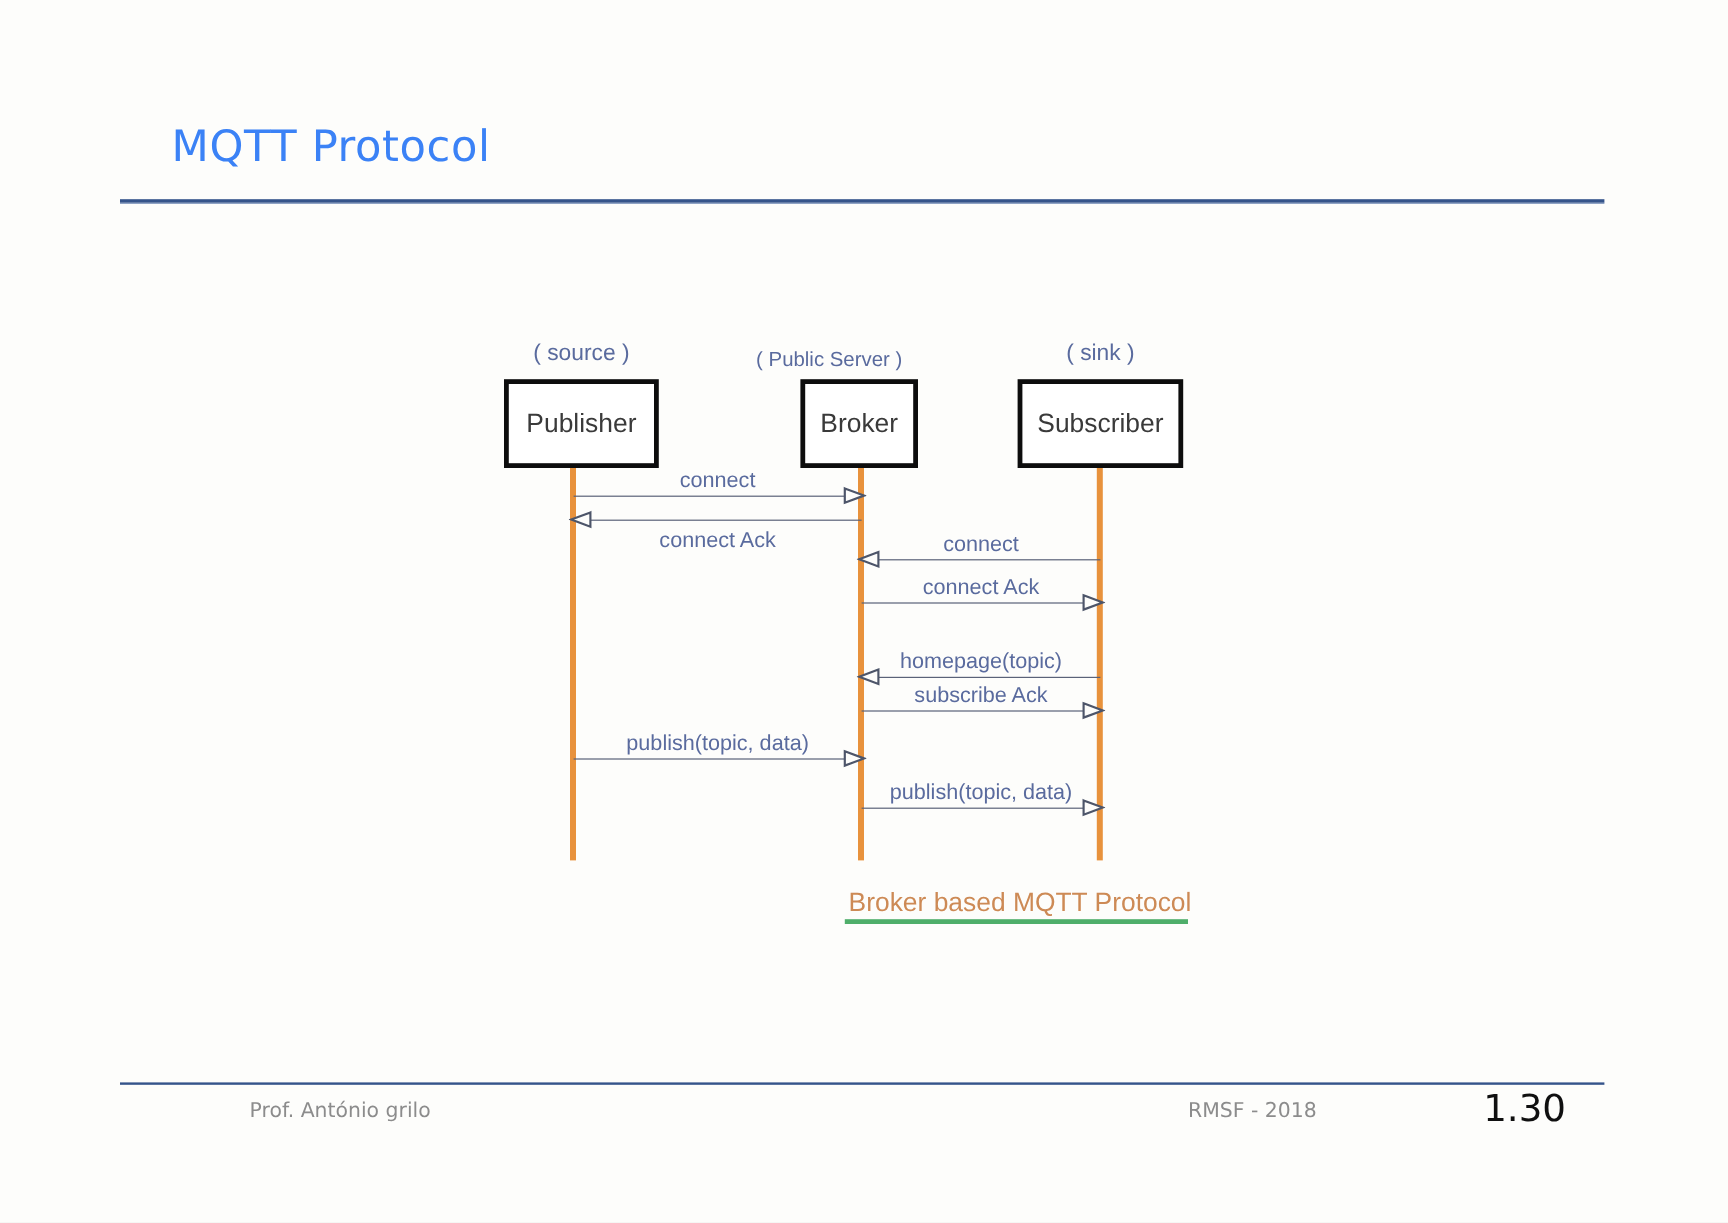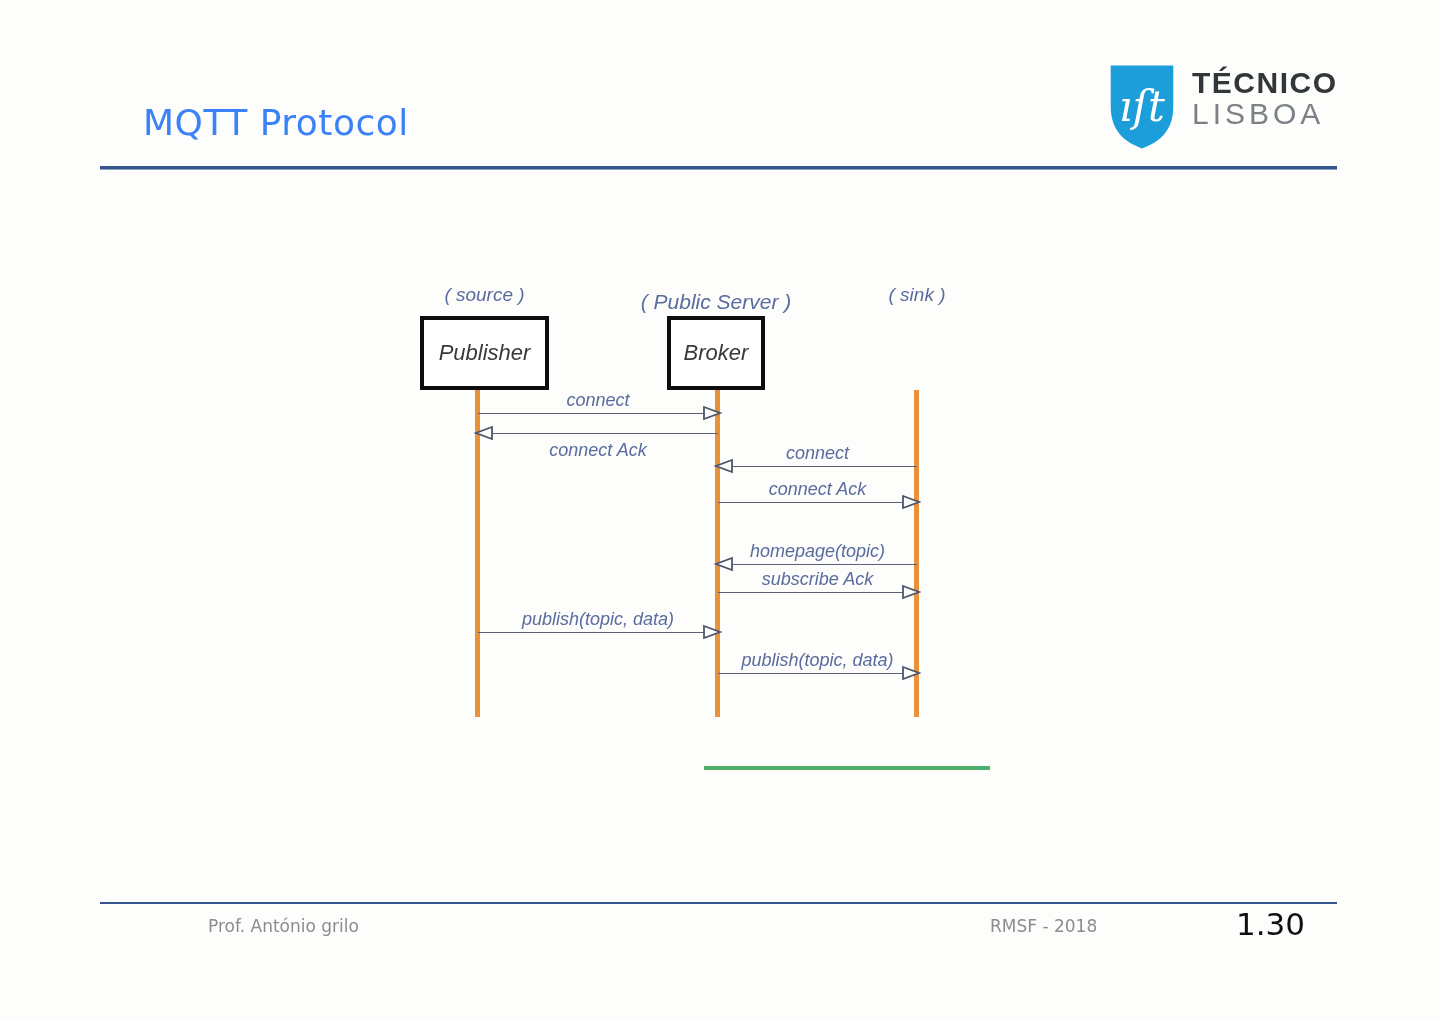--- a/index.html
+++ b/index.html
@@ -21,28 +21,28 @@
   }
 
   
   .logo { position:absolute; left:1108px; top:64px; display:flex; align-items:flex-start; }
   .logo-shield { width:68px; height:86px; }
   .logo-text { margin-left:16px; margin-top:4px; font-family:"Liberation Sans", sans-serif; }
   .logo-line1 { font-size:30px; font-weight:bold; color:#32373c; letter-spacing:1.5px; line-height:1.0; }
   .logo-line2 { font-size:30px; font-weight:normal; color:#7b8187; letter-spacing:4px; line-height:1.05; }
 
   
-  .diagram { position:absolute; inset:0;font-style:italic; }
+  .diagram { position:absolute; inset:0; }
 
   .actor-role {
     position:absolute; top:284px; text-align:center;
     color:#5a6b9e; font-size:19px;
   }
   .role-source { left:420px; width:129px; }
-  .role-server { left:640px; width:152px; top:290px; font-size:21px; }
+  .role-server { left:615px; width:152px; top:290px; font-size:17px; }
   .role-sink   { left:848px; width:138px; }
 
   .actor-box {
     position:absolute; top:316px; height:74px; box-sizing:border-box;
     background:#ffffff; border:4px solid #0d0d0d;
     display:flex; align-items:center; justify-content:center;
     font-size:22px; color:#3a3a3a;
   }
   .box-publisher  { left:420px; width:129px;text-align:center; }
   .box-broker     { left:667px; width:98px; }
@@ -103,42 +103,35 @@
   }
 </style>
 </head>
 <body>
 
 <div class="slide">
 
   <div class="page-title">MQTT Protocol</div>
   <div class="header-rule"></div>
 
-  <div class="logo">
-    <svg class="logo-shield" viewBox="0 0 100 126">
-      <path d="M4 2 H96 V62 C96 96 78 114 50 124 C22 114 4 96 4 62 Z" fill="#1b9ed9"></path>
-      <text x="50" y="84" text-anchor="middle" font-family="DejaVu Serif, serif" font-style="italic" font-size="62" fill="#ffffff">ıſt</text>
-    </svg>
-    <div class="logo-text">
-      <div class="logo-line1">TÉCNICO</div>
-      <div class="logo-line2">LISBOA</div>
-    </div>
-  </div>
 
   <div class="diagram">
 
     <div class="actor-role role-source">( source )</div>
     <div class="actor-role role-server">( Public Server )</div>
     <div class="actor-role role-sink">( sink )</div>
 
     <div class="actor-box box-publisher">
       <span>Publisher</span>
     </div>
     <div class="actor-box box-broker">
       <span>Broker</span>
+    </div>
+    <div class="actor-box box-subscriber">
+      <span>Subscriber</span>
     </div>
 
     <div class="lifeline ll-publisher"></div>
     <div class="lifeline ll-broker"></div>
     <div class="lifeline ll-subscriber"></div>
 
     <div class="msg span-pb m1">
       <span class="msg-label lbl-above">connect</span>
       <svg class="head head-right" viewBox="0 0 20 16">
           <polygon points="2,2 18,8 2,14" fill="#fdfdfb" stroke="#4d5569" stroke-width="1.8"></polygon>
@@ -187,20 +180,21 @@
         </svg>
     </div>
 
     <div class="msg span-bs m8">
       <span class="msg-label lbl-above">publish(topic, data)</span>
       <svg class="head head-right" viewBox="0 0 20 16">
           <polygon points="2,2 18,8 2,14" fill="#fdfdfb" stroke="#4d5569" stroke-width="1.8"></polygon>
         </svg>
     </div>
 
+    <div class="caption">Broker based MQTT Protocol</div>
     <div class="caption-underline"></div>
   </div>
 
   <div class="footer-rule"></div>
   <div class="footer-item footer-author">Prof. António grilo</div>
   <div class="footer-item footer-course">RMSF - 2018</div>
   <div class="page-number">1.30</div>
 
 </div>
 

